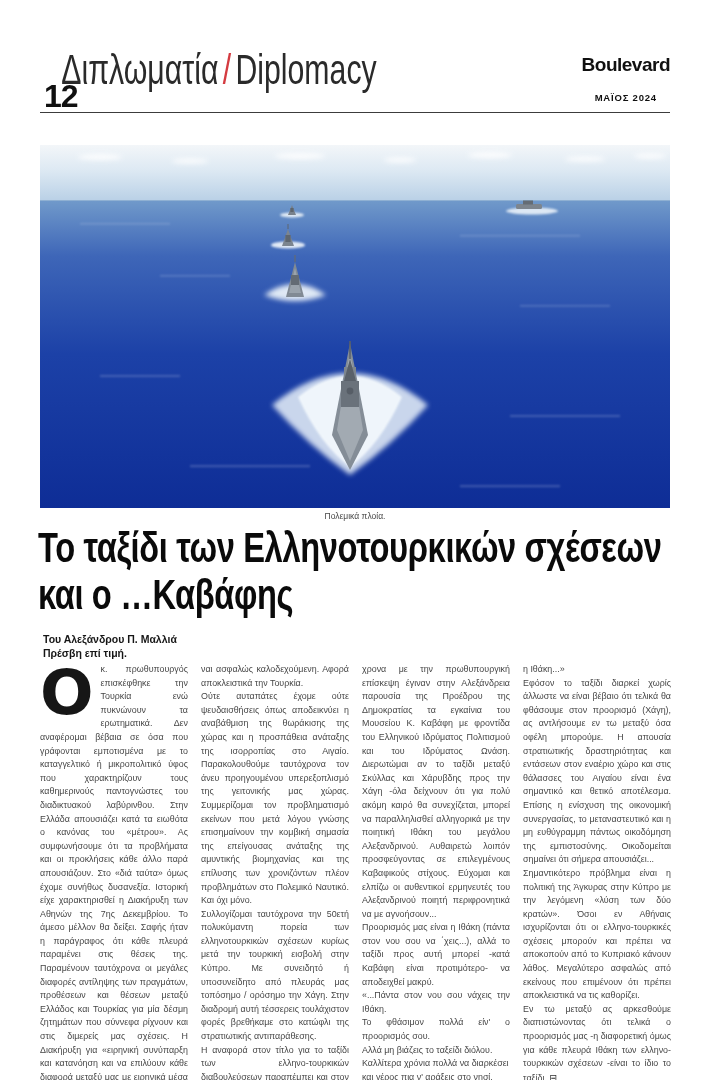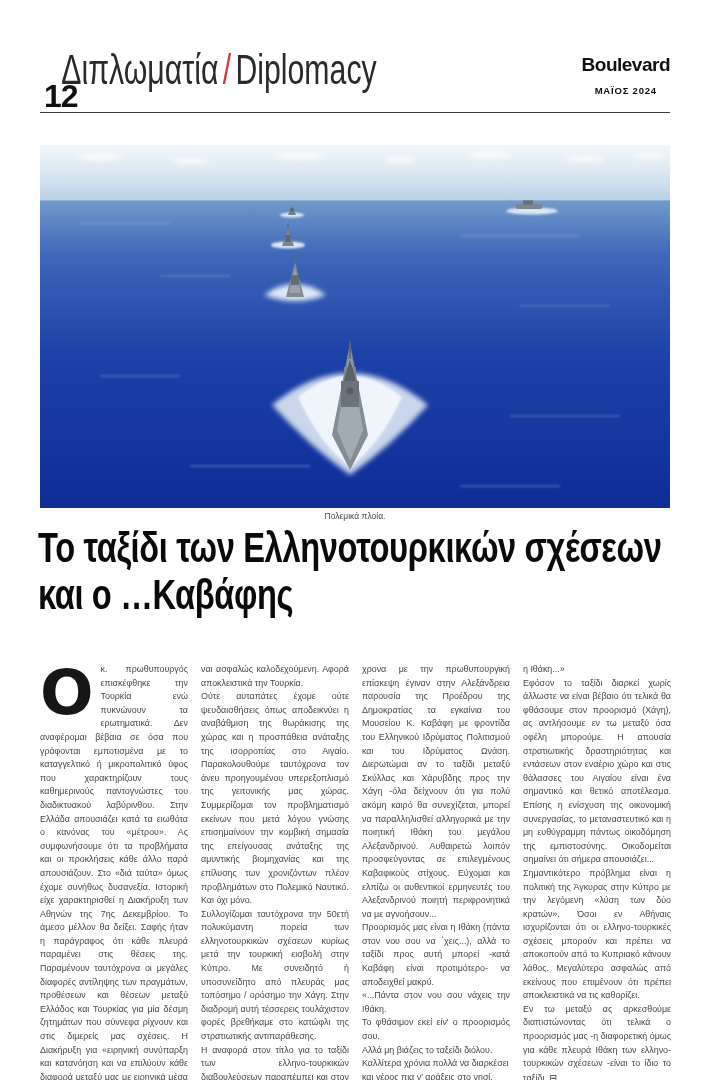--- a/index.html
+++ b/index.html
@@ -14,21 +14,21 @@
     font-size:32px; font-weight:800; letter-spacing:-1px; color:#101010;margin-top:28px;
   }
   .section-title{
     position:absolute; left:0; right:60px; top:46px; text-align:left;
     font-size:42px; font-weight:400; color:#2a2a2a; white-space:nowrap;
   }
   .section-title .condense{display:inline-block; transform:scaleX(0.72); transform-origin:center top;}
   .slash{color:#d43b40; padding:0 6px; font-weight:400;}
   .logo{position:absolute; right:41px; top:55px; text-align:center; color:#101010;}
   .logo-name{font-size:19px; font-weight:800; letter-spacing:-0.5px; line-height:1;}
-  .logo-issue{font-size:9.5px; font-weight:700; letter-spacing:0.8px; margin-top:11px;}
+  .logo-issue{font-size:9.5px; font-weight:700; letter-spacing:0.8px; margin-top:18px;}
   .header-rule{
     position:absolute; left:40px; top:112px; width:630px; height:0;
     border-top:1.5px solid #3c3c3c;
   }
   
   .photo{position:absolute; left:40px; top:145px; width:630px; height:363px; display:block;}
   .photo-caption{
     position:absolute; left:40px; top:511px; width:630px; text-align:center;
     font-size:8.5px; color:#474747;
   }
@@ -166,39 +166,43 @@
       <polygon points="310,214 316,236 304,236" fill="#596069"></polygon>
       <line x1="310" y1="214" x2="310" y2="196" stroke="#596069" stroke-width="1.6"></line>
       <circle cx="310" cy="246" r="3.4" fill="#565d66"></circle>
     </g>
   </svg>
 
   <div class="photo-caption">Πολεμικά πλοία.</div>
 
   <h1 class="headline">Το ταξίδι των Ελληνοτουρκικών σχέσεων και ο …Καβάφης</h1>
 
+  <div class="byline">
+    <div>Του Αλεξάνδρου Π. Μαλλιά</div>
+    <div>Πρέσβη επί τιμή.</div>
+  </div>
 
   <div class="article-body">
 
     <div class="col">
       <p><span class="dropcap">Ο</span><span>κ. πρωθυπουργός επισκέφθηκε την Τουρκία ενώ πυκνώνουν τα ερωτηματικά. Δεν αναφέρομαι βέβαια σε όσα που γράφονται εμποτισμένα με το καταγγελτικό ή μικροπολιτικό ύφος που χαρακτηρίζουν τους καθημερινούς παντογνώστες του διαδικτυακού λαβύρινθου. Στην Ελλάδα απουσιάζει κατά τα ειωθότα ο κανόνας του «μέτρου». Ας συμφωνήσουμε ότι τα προβλήματα και οι προκλήσεις κάθε άλλο παρά απουσιάζουν. Στο «διά ταύτα» όμως έχομε συνήθως δυσανεξία. Ιστορική είχε χαρακτηρισθεί η Διακήρυξη των Αθηνών της 7ης Δεκεμβρίου. Το άμεσο μέλλον θα δείξει. Σαφής ήταν η παράγραφος ότι κάθε πλευρά παραμένει στις θέσεις της. Παραμένουν ταυτόχρονα οι μεγάλες διαφορές αντίληψης των πραγμάτων, προθέσεων και θέσεων μεταξύ Ελλάδος και Τουρκίας για μία δέσμη ζητημάτων που σύννεφα ρίχνουν και στις διμερείς μας σχέσεις. Η Διακήρυξη για «ειρηνική συνύπαρξη και κατανόηση και να επιλύουν κάθε διαφορά μεταξύ μας με ειρηνικά μέσα και σύμφωνα με το διεθνές δίκαιο» εί-</span></p>
     </div>
 
     <div class="col">
       <p>ναι ασφαλώς καλοδεχούμενη. Αφορά αποκλειστικά την Τουρκία.</p>
       <p>Ούτε αυταπάτες έχομε ούτε ψευδαισθήσεις όπως αποδεικνύει η αναβάθμιση της θωράκισης της χώρας και η προσπάθεια ανάταξης της ισορροπίας στο Αιγαίο. Παρακολουθούμε ταυτόχρονα τον άνευ προηγουμένου υπερεξοπλισμό της γειτονικής μας χώρας. Συμμερίζομαι τον προβληματισμό εκείνων που μετά λόγου γνώσης επισημαίνουν την κομβική σημασία της επείγουσας ανάταξης της αμυντικής βιομηχανίας και της επίλυσης των χρονιζόντων πλέον προβλημάτων στο Πολεμικό Ναυτικό. Και όχι μόνο.</p>
       <p>Συλλογίζομαι ταυτόχρονα την 50ετή πολυκύμαντη πορεία των ελληνοτουρκικών σχέσεων κυρίως μετά την τουρκική εισβολή στην Κύπρο. Με συνειδητό ή υποσυνείδητο από πλευράς μας τοπόσημο / ορόσημο την Χάγη. Στην διαδρομή αυτή τέσσερεις τουλάχιστον φορές βρεθήκαμε στο κατώφλι της στρατιωτικής αντιπαράθεσης.</p>
       <p>Η αναφορά στον τίτλο για το ταξίδι των ελληνο-τουρκικών διαβουλεύσεων παραπέμπει και στον Κωνσταντίνο Καβάφη. Σύμπτωση απλή ότι ταυτό-</p>
     </div>
 
     <div class="col">
       <p>χρονα με την πρωθυπουργική επίσκεψη έγιναν στην Αλεξάνδρεια παρουσία της Προέδρου της Δημοκρατίας τα εγκαίνια του Μουσείου Κ. Καβάφη με φροντίδα του Ελληνικού Ιδρύματος Πολιτισμού και του Ιδρύματος Ωνάση. Διερωτώμαι αν το ταξίδι μεταξύ Σκύλλας και Χάρυβδης προς την Χάγη -όλα δείχνουν ότι για πολύ ακόμη καιρό θα συνεχίζεται, μπορεί να παραλληλισθεί αλληγορικά με την ποιητική Ιθάκη του μεγάλου Αλεξανδρινού. Αυθαιρετώ λοιπόν προσφεύγοντας σε επιλεγμένους Καβαφικούς στίχους. Εύχομαι και ελπίζω οι αυθεντικοί ερμηνευτές του Αλεξανδρινού ποιητή περιφρονητικά να με αγνοήσουν...</p>
       <p>Προορισμός μας είναι η Ιθάκη (πάντα στον νου σου να ΄χεις...), αλλά το ταξίδι προς αυτή μπορεί -κατά Καβάφη είναι προτιμότερο- να αποδειχθεί μακρύ.</p>
       <p>«...Πάντα στον νου σου νάχεις την Ιθάκη.</p>
-      <p>Το φθάσιμον εκεί είν' ο προορισμός σου.</p>
+      <p>Το φθάσιμον πολλά είν' ο προορισμός σου.</p>
       <p>Αλλά μη βιάζεις το ταξείδι διόλου.</p>
       <p>Καλλίτερα χρόνια πολλά να διαρκέσει</p>
       <p>και γέρος πια ν' αράξεις στο νησί,</p>
 
     </div>
 
     <div class="col">
       <p>η Ιθάκη...»</p>
       <p>Εφόσον το ταξίδι διαρκεί χωρίς άλλωστε να είναι βέβαιο ότι τελικά θα φθάσουμε στον προορισμό (Χάγη), ας αντλήσουμε εν τω μεταξύ όσα οφέλη μπορούμε. Η απουσία στρατιωτικής δραστηριότητας και εντάσεων στον εναέριο χώρο και στις θάλασσες του Αιγαίου είναι ένα σημαντικό και θετικό αποτέλεσμα. Επίσης η ενίσχυση της οικονομική συνεργασίας, το μεταναστευτικό και η μη ευθύγραμμη πάντως οικοδόμηση της εμπιστοσύνης. Οικοδομείται σημαίνει ότι σήμερα απουσιάζει...</p>
       <p>Σημαντικότερο πρόβλημα είναι η πολιτική της Άγκυρας στην Κύπρο με την λεγόμενη «λύση των δύο κρατών». Όσοι εν Αθήναις ισχυρίζονται ότι οι ελληνο-τουρκικές σχέσεις μπορούν και πρέπει να αποκοπούν από το Κυπριακό κάνουν λάθος. Μεγαλύτερο ασφαλώς από εκείνους που επιμένουν ότι πρέπει αποκλειστικά να τις καθορίζει.</p>

